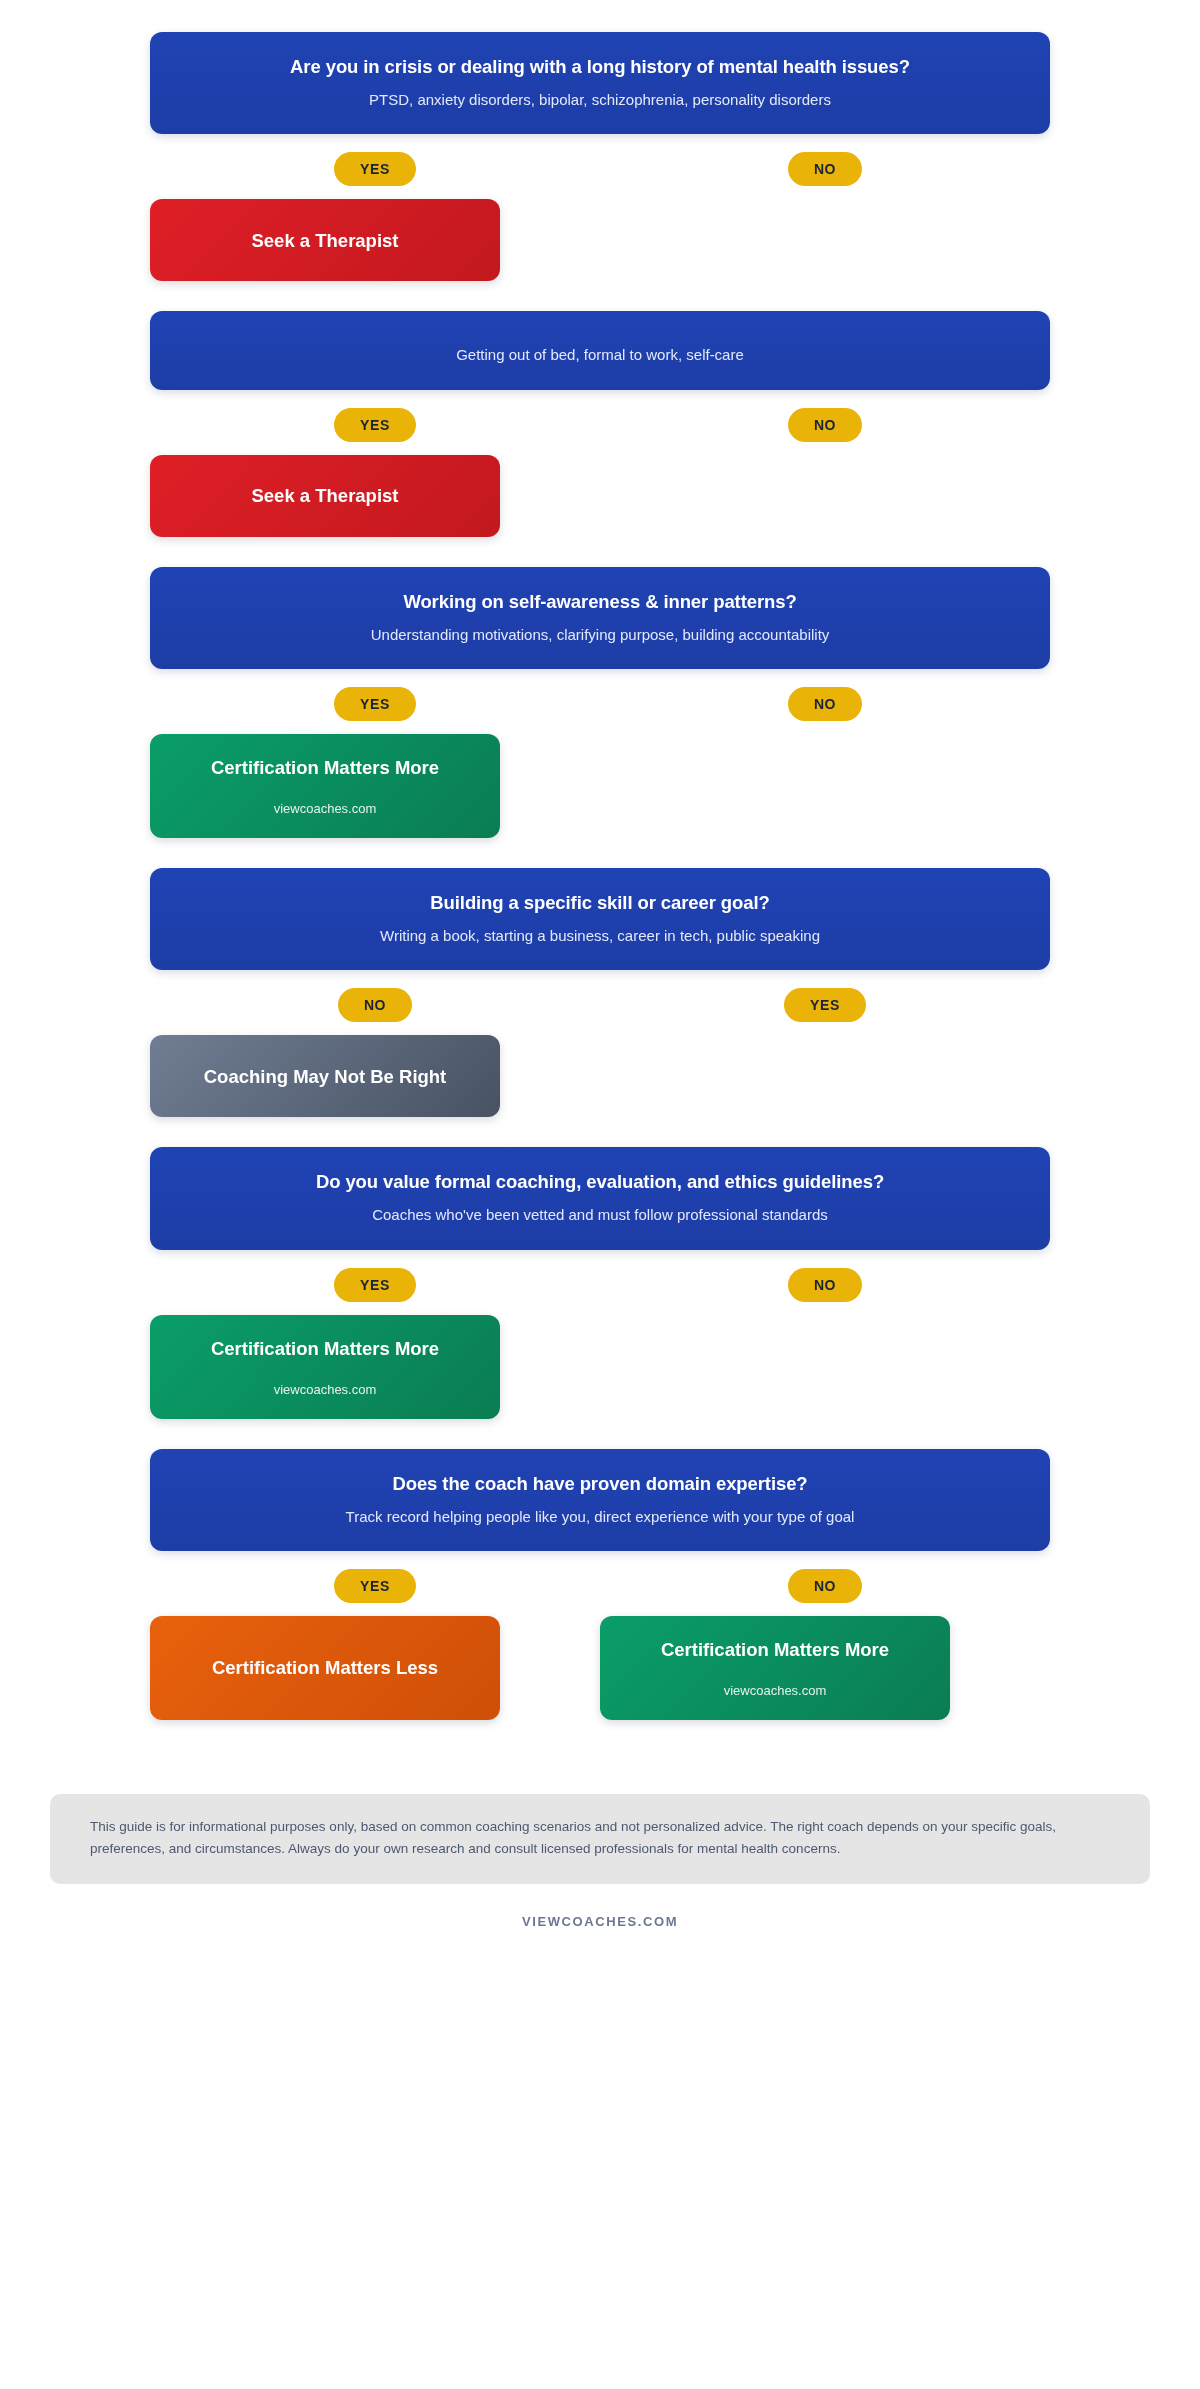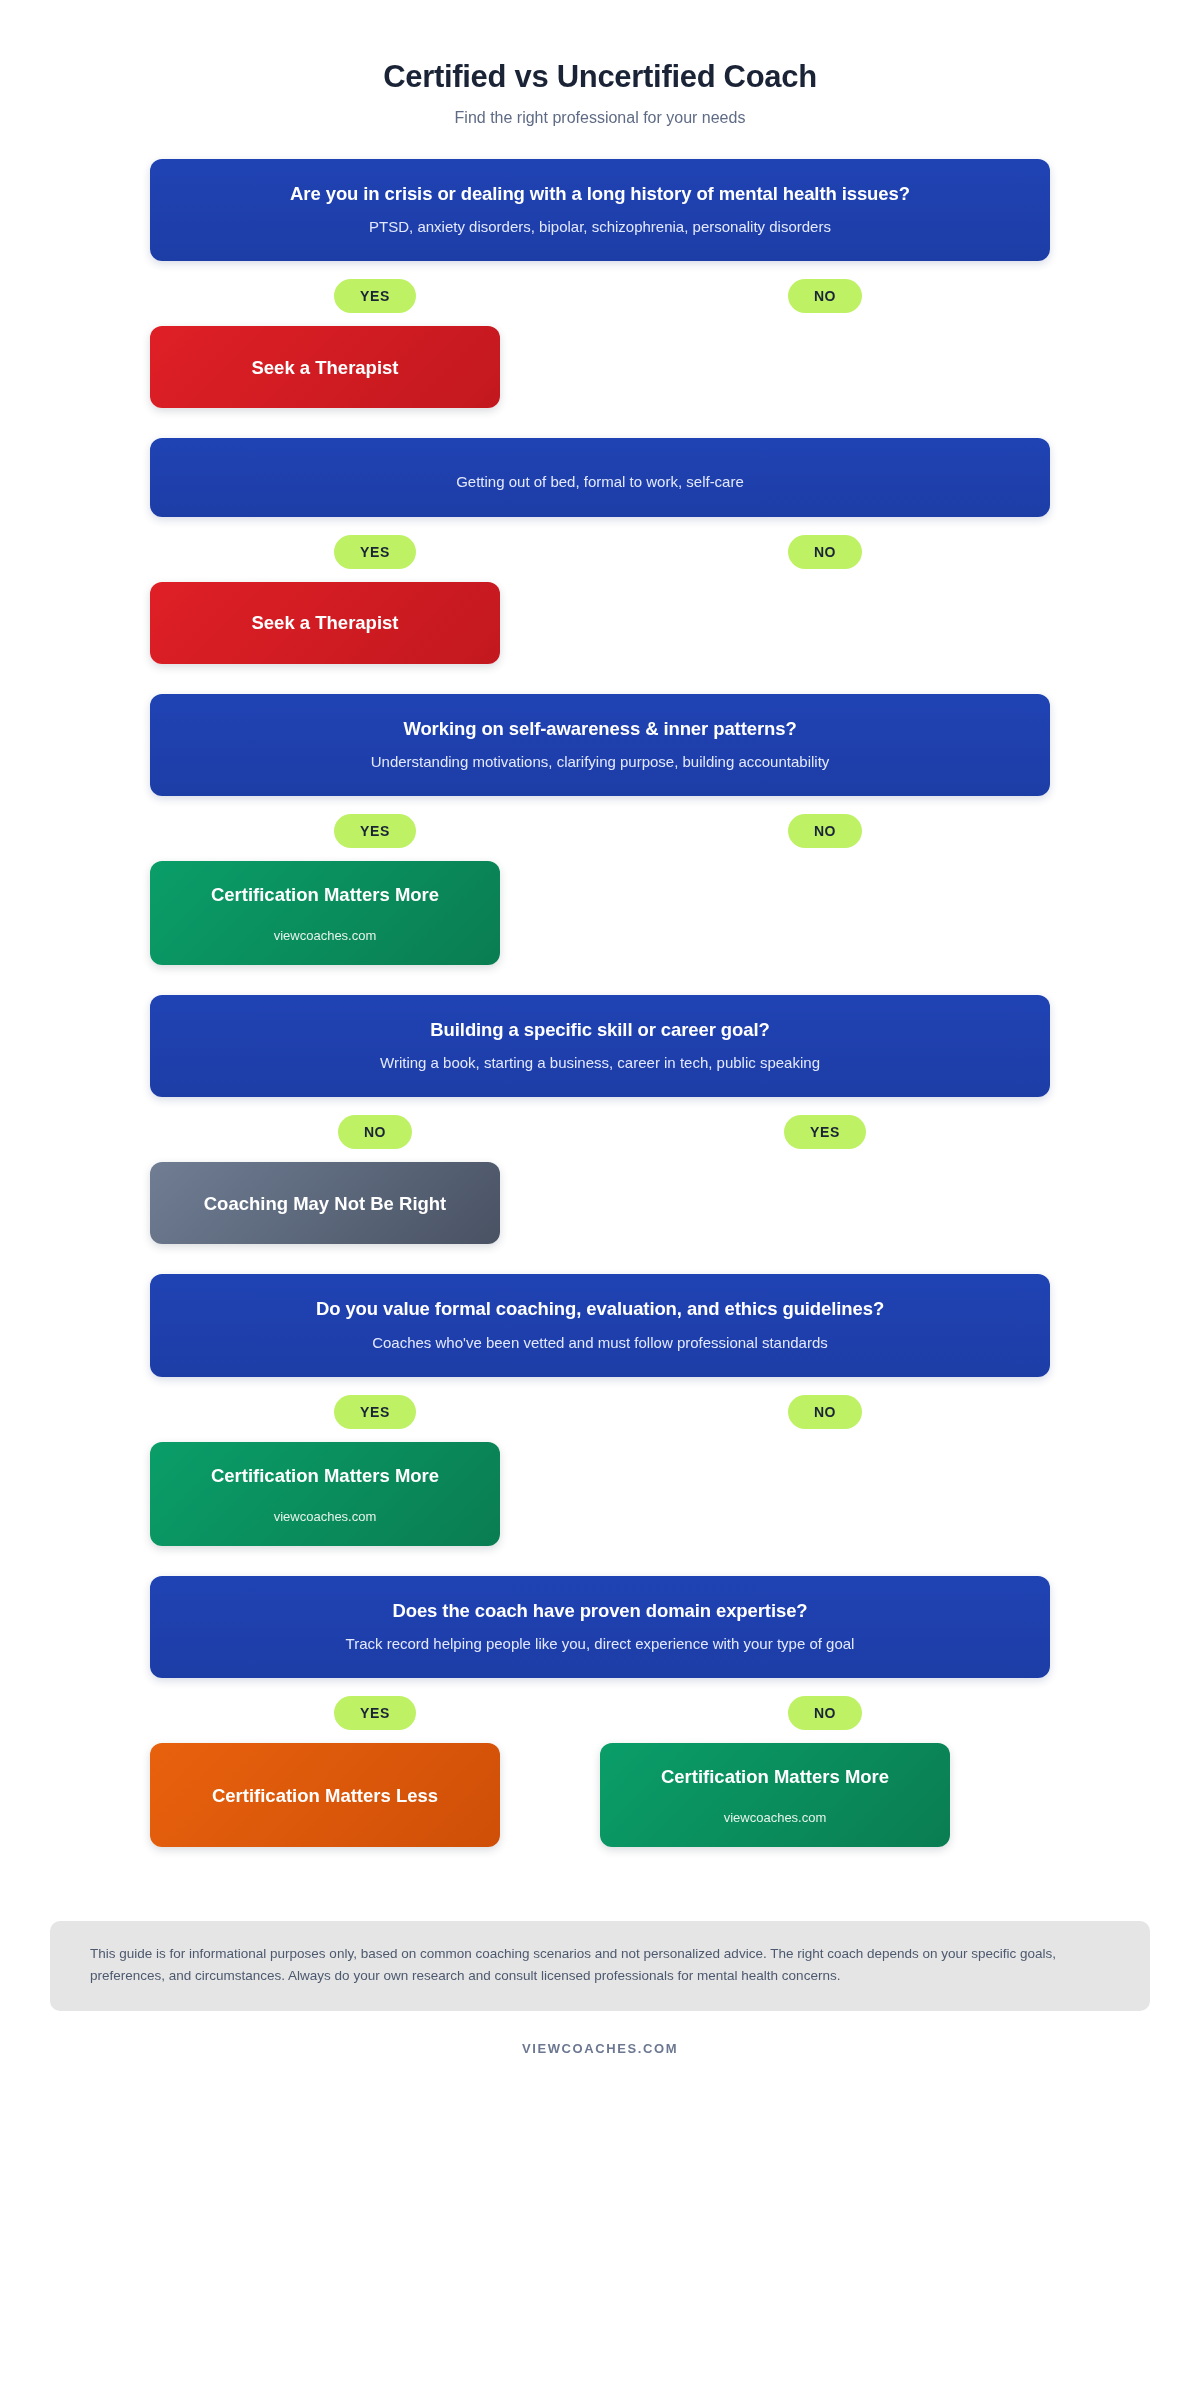--- a/index.html
+++ b/index.html
@@ -72,21 +72,21 @@
     width: 900px;
     display: flex;
     margin-top: 18px;
   }
   .pill-col {
     width: 450px;
     display: flex;
     justify-content: center;
   }
   .pill {
-    background: #bef264;
+    background: #eab308;
     color: #1b2437;
     font-size: 14px;
     font-weight: bold;
     letter-spacing: 0.6px;
     padding: 9px 26px;
     border-radius: 18px;
     min-width: 72px;
     text-align: center;
   }
 
@@ -151,24 +151,20 @@
     font-weight: bold;
     letter-spacing: 1.6px;
     color: #6c7891;
   }
 </style>
 </head>
 <body>
 
 <div class="page">
 
-  <div class="header">
-    <div class="title">Certified vs Uncertified Coach</div>
-    <div class="subtitle">Find the right professional for your needs</div>
-  </div>
 
   <div class="flow" id="flow">
       <div>
         <div class="qcard">
           <div class="q-title">Are you in crisis or dealing with a long history of mental health issues?</div>
           <div class="q-sub">PTSD, anxiety disorders, bipolar, schizophrenia, personality disorders</div>
         </div>
         <div class="pill-row">
           <div class="pill-col">
             <div class="pill">YES</div>

